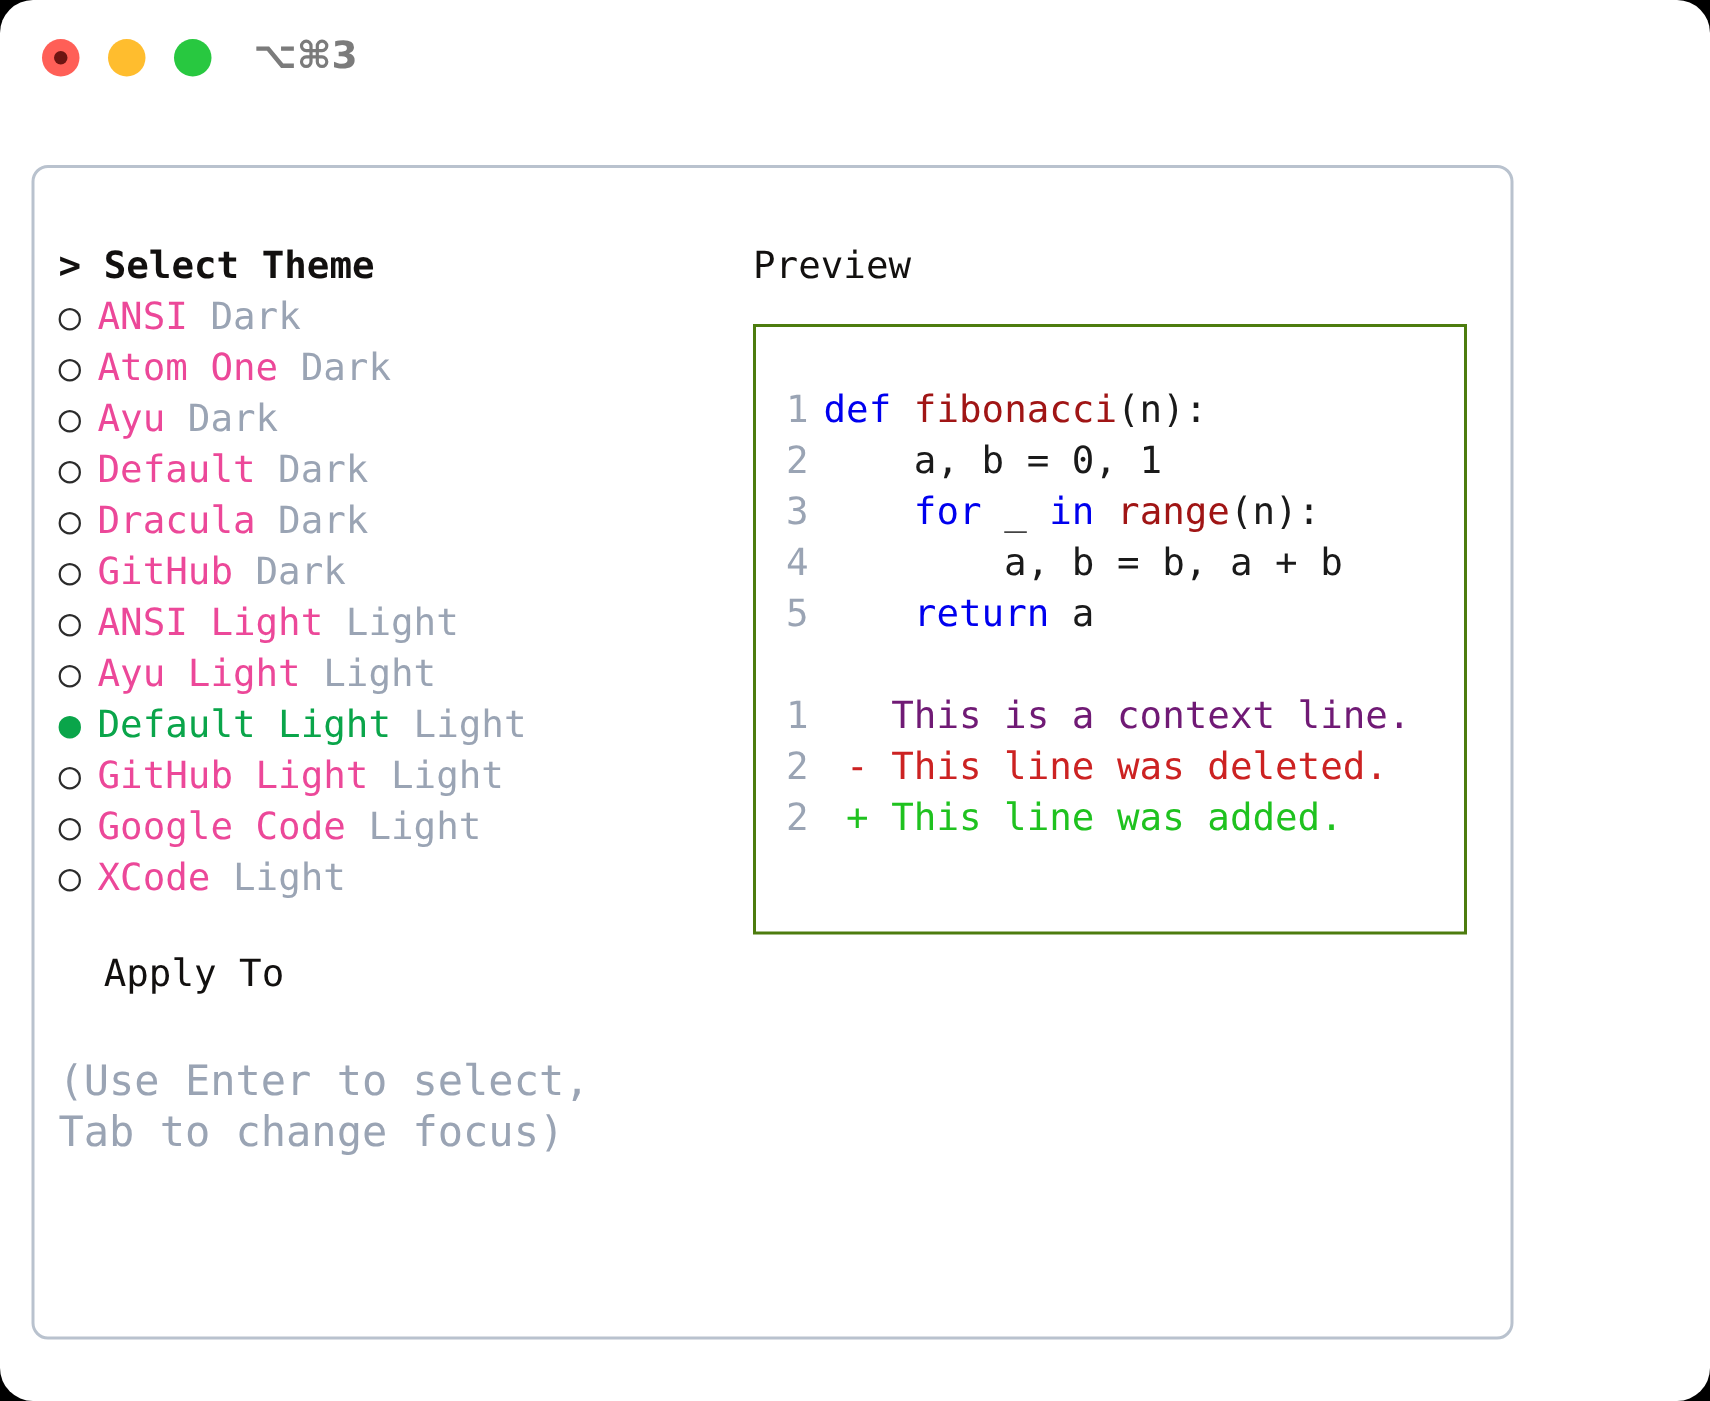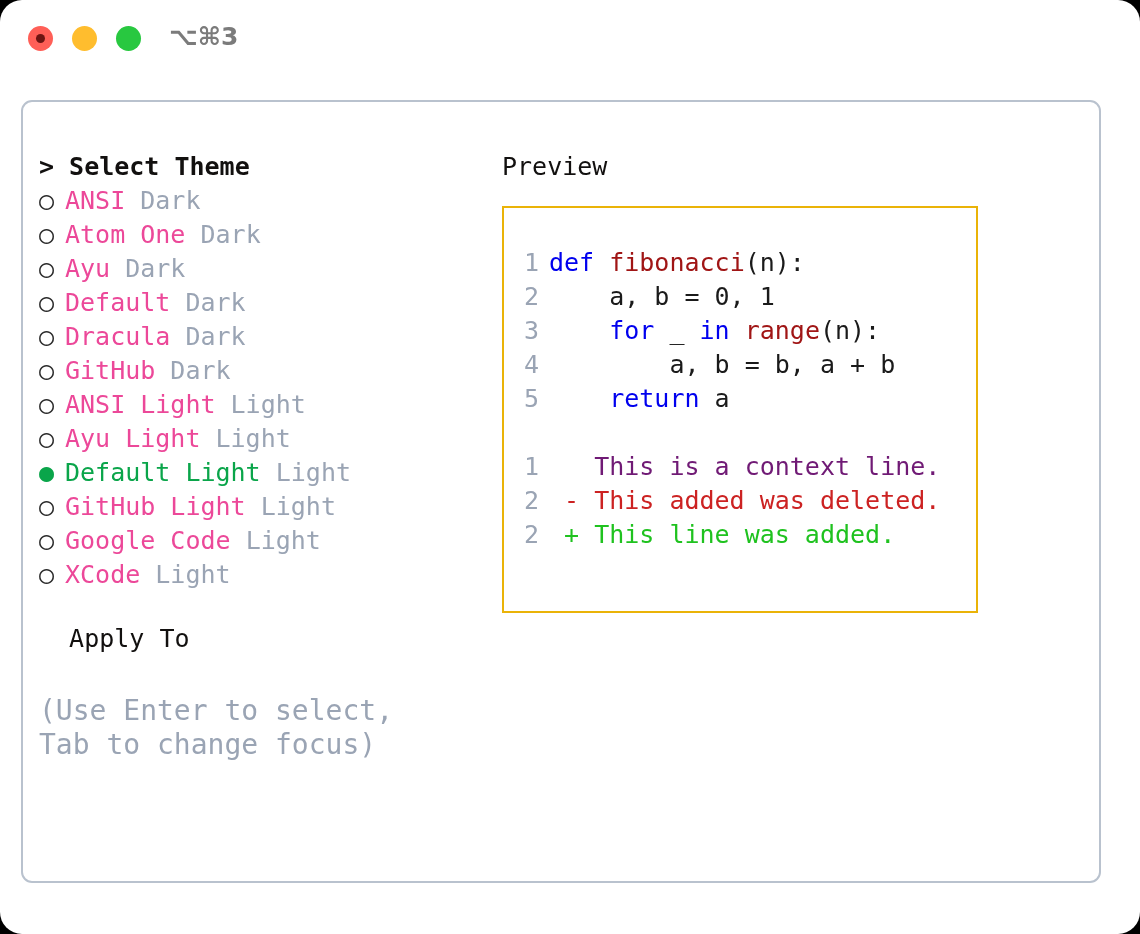--- a/index.html
+++ b/index.html
@@ -64,22 +64,22 @@
     font-weight: bold;
     color: #7b7b7b;
     letter-spacing: 0px;
     font-family: "DejaVu Sans", "Liberation Sans", sans-serif;
   }
 
   
   .panel {
     position: absolute;
     left: 21px;
-    top: 100px;
-    width: 1080px;
+    top: 110px;
+    width: 988px;
     height: 783px;
     border: 2px solid #b9c2ce;
     border-radius: 11px;
     box-sizing: border-box;
     background: #ffffff;
   }
 
   .columns {
     position: absolute;
     left: 0; top: 0;
@@ -147,21 +147,21 @@
     font-size: 25px;
     font-weight: normal;
     color: #12100f;
     height: 34px;
     line-height: 34px;
   }
   .preview-box {
     margin-top: 22px;
     width: 476px;
     height: 407px;
-    border: 2px solid #eab308;
+    border: 2px solid #4d7c0f;
     box-sizing: border-box;
     background: #ffffff;
     position: relative;
   }
   .code-area {
     position: absolute;
     left: 9px;
     top: 38px;
     right: 4px;
   }
@@ -229,21 +229,21 @@
         <div class="preview-title">Preview</div>
         <div class="preview-box">
           <div class="code-area" id="code-area">
               <div class="code-line"><span class="ln">1</span><span class="kw">def </span><span class="fn">fibonacci</span><span class="pl">(n):</span></div>
               <div class="code-line"><span class="ln">2</span><span class="pl">    a, b = 0, 1</span></div>
               <div class="code-line"><span class="ln">3</span><span class="pl">    </span><span class="kw">for</span><span class="pl"> _ </span><span class="kw">in</span><span class="pl"> </span><span class="fn">range</span><span class="pl">(n):</span></div>
               <div class="code-line"><span class="ln">4</span><span class="pl">        a, b = b, a + b</span></div>
               <div class="code-line"><span class="ln">5</span><span class="pl">    </span><span class="kw">return</span><span class="pl"> a</span></div>
               <div class="code-line"><span class="ln"></span><span class="pl"> </span></div>
               <div class="code-line"><span class="ln">1</span><span class="ctx">   This is a context line.</span></div>
-              <div class="code-line"><span class="ln">2</span><span class="del"> - This added was deleted.</span></div>
+              <div class="code-line"><span class="ln">2</span><span class="del"> - This line was deleted.</span></div>
               <div class="code-line"><span class="ln">2</span><span class="add"> + This line was added.</span></div>
             </div>
         </div>
       </div>
 
     </div>
   </div>
 
 </div>
 

